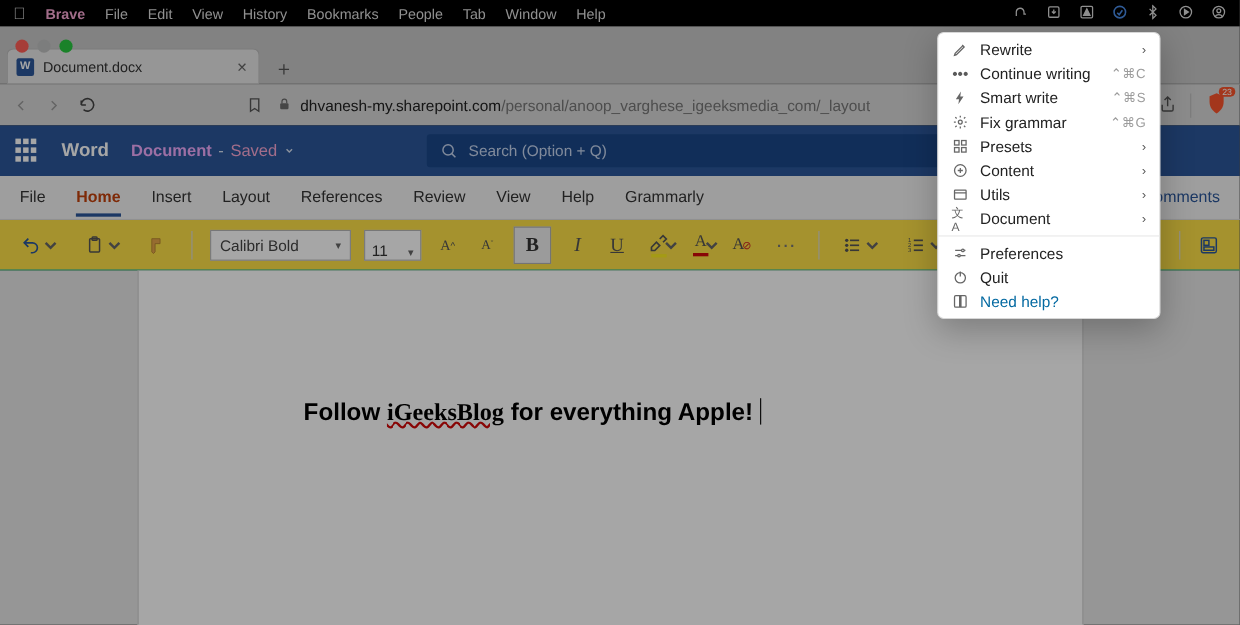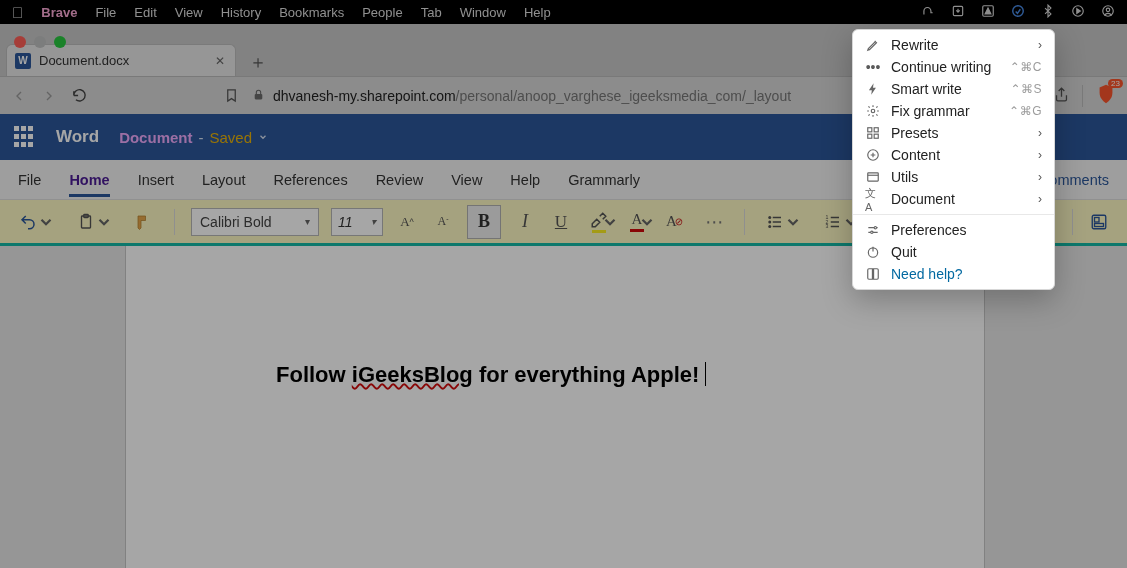--- a/index.html
+++ b/index.html
@@ -37,50 +37,50 @@
     .url-text .domain { color: #222; }
     .url-text .path { color: #777; }
     .brave-shield { width: 22px; height: 22px; }
 
     
     .word-header { height: 46px; background: #2b579a; display: flex; align-items: center; color: #fff; padding: 0 14px; gap: 20px; font-size: 15px; }
     .waffle { width: 22px; height: 22px; display: flex; flex-wrap: wrap; gap: 2px; }
     .waffle span { width: 5px; height: 5px; background: #fff; }
     .word-brand { font-weight: 700; font-size: 17px; }
     .doc-name { color: #f0abfc; font-weight: bold; }
-    .saved-dd { color: #eab308; display: flex; align-items: center; gap: 6px; }
+    .saved-dd { color: #f9a8d4; display: flex; align-items: center; gap: 6px; }
     .search-box { margin-left: 100px; flex: 1; max-width: 520px; height: 30px; background: #1b4889; border-radius: 3px; display: flex; align-items: center; gap: 10px; padding: 0 12px; color: #c6d5ef; font-size: 14px; }
     .search-box .search-icon { width: 16px; height: 16px; }
 
     
     .ribbon-tabs { height: 40px; background: #f3f3f3; border-bottom: 1px solid #ddd; display: flex; align-items: center; gap: 28px; padding: 0 18px; font-size: 14.5px; color: #333; }
-    .ribbon-tab.active { color: #4c1d95; font-weight: 600; position: relative; }
+    .ribbon-tab.active { color: #c2410c; font-weight: 600; position: relative; }
     .ribbon-tab.active::after { content: ""; position: absolute; left: 0; right: 0; bottom: -9px; height: 3px; background: #2b579a; }
     .comments-btn { margin-left: auto; color: #2b579a; display: flex; align-items: center; gap: 6px; }
 
     
-    .toolbar { height: 46px; background: #fef9c3; border-bottom: 3px solid #14b8a6; display: flex; align-items: center; padding: 0 14px; gap: 12px; font-size: 13px; color: #333; }
+    .toolbar { height: 46px; background: #fde047; border-bottom: 1px solid #14b8a6; display: flex; align-items: center; padding: 0 14px; gap: 12px; font-size: 13px; color: #333; }
     .tb-sep { width: 1px; height: 26px; background: #dcdcdc; margin: 0 4px; }
     .tb-btn { height: 30px; min-width: 24px; padding: 0 4px; display: flex; align-items: center; justify-content: center; border: 1px solid transparent; border-radius: 2px; color: #555; }
     .tb-btn svg { width: 18px; height: 18px; }
     .font-name { height: 28px; border: 1px solid #b7b7b7; background: #fff; padding: 0 8px; display: flex; align-items: center; gap: 6px; min-width: 128px; font-size: 14px; color: #444; }
     .font-name .dd { margin-left: auto; color: #666; font-size: 10px; }
-    .font-size { height: 28px; border: 1px solid #b7b7b7; background: #fff; padding: 0 6px; display: flex; align-items: center; gap: 4px; width: 52px; font-size: 14px; font-style: italic; }
+    .font-size { height: 28px; border: 1px solid #b7b7b7; background: #fff; padding: 0 6px; display: flex; align-items: flex-end; gap: 4px; width: 52px; font-size: 14px; }
     .bold-btn { width: 34px; height: 34px; border: 1px solid #b3b3b3; background: #eee; font-weight: 900; font-family: Georgia, serif; font-size: 18px; display: flex; align-items: center; justify-content: center; }
     .italic-btn { font-style: italic; font-family: Georgia, serif; font-size: 18px; }
     .underline-btn { text-decoration: underline; font-family: Georgia, serif; font-size: 17px; }
     .highlight-swatch { width: 14px; height: 3px; background: #fcee21; display: block; }
     .fontcolor-swatch { width: 14px; height: 3px; background: #d20a0a; display: block; }
     .toolbar-right { margin-left: auto; display: flex; align-items: center; gap: 8px; }
 
     
     .doc-area { background: #e7e7e7; height: calc(568px - 24px - 52px - 38px - 46px - 40px - 46px); display: flex; justify-content: flex-start; }
     .page { background: #fff; width: 860px; min-height: 500px; margin-left: 125px; border-left: 1px solid #c7c7c7; border-right: 1px solid #c7c7c7; padding: 115px 150px 0 150px; }
     .content-line { font-family: Calibri, Arial, sans-serif; font-weight: 700; font-size: 22px; color: #000; display: inline; }
-    .squiggle { border-bottom: 2px wavy #d20a0a; text-decoration: underline wavy #d20a0a; text-decoration-thickness: 1.5px; }
+    .squiggle { border-bottom: 2px wavy #d20a0a; text-decoration: underline wavy #d20a0a; text-decoration-thickness: 1.5px; font-family: Liberation Serif, serif; }
     .caret { display: inline-block; width: 1px; height: 24px; background: #000; vertical-align: -4px; margin-left: 1px; animation: blink 1s steps(1) infinite; }
     @keyframes blink { 50% { opacity: 0; } }
 
     
     .dropdown { position: absolute; top: 29px; right: 72px; width: 203px; background: #fff; border: 1px solid #d7d7d7; border-radius: 6px; box-shadow: 0 10px 30px rgba(0,0,0,0.25); z-index: 100; padding: 4px 0; font-size: 14px; color: #222; }
     .dropdown .item { display: flex; align-items: center; gap: 10px; padding: 4px 12px; height: 22px; position: relative; }
     .dropdown .item .ico { width: 16px; height: 16px; display: flex; align-items: center; justify-content: center; color: #5a5a5a; }
     .dropdown .item .shortcut { margin-left: auto; color: #9c9c9c; font-size: 12px; letter-spacing: 0.5px; }
     .dropdown .item .chev { margin-left: auto; color: #555; font-size: 12px; }
     .dropdown hr { border: none; border-top: 1px solid #e8e8e8; margin: 4px 0; }
@@ -207,20 +207,27 @@
     </div>
   <span class="word-brand">Word</span>
   <span class="doc-name">Document</span>
   <span style="color:#d8e2f3;margin-left:-14px;">-</span>
   <span class="saved-dd" style="margin-left:-14px;">
     <span>Saved</span>
     <svg width="10" height="10" viewBox="0 0 24 24" fill="none" stroke="#d8e2f3" stroke-width="3">
         <path d="M6 9l6 6 6-6"></path>
       </svg>
   </span>
+  <div class="search-box">
+    <svg class="search-icon" viewBox="0 0 24 24" fill="none" stroke="#c6d5ef" stroke-width="2">
+        <circle cx="11" cy="11" r="7"></circle>
+        <path d="M21 21l-5-5"></path>
+      </svg>
+    <span>Search (Option + Q)</span>
+  </div>
 </div>
 
 <div class="ribbon-tabs">
   <span class="ribbon-tab">File</span>
   <span class="ribbon-tab active">Home</span>
   <span class="ribbon-tab">Insert</span>
   <span class="ribbon-tab">Layout</span>
   <span class="ribbon-tab">References</span>
   <span class="ribbon-tab">Review</span>
   <span class="ribbon-tab">View</span>

